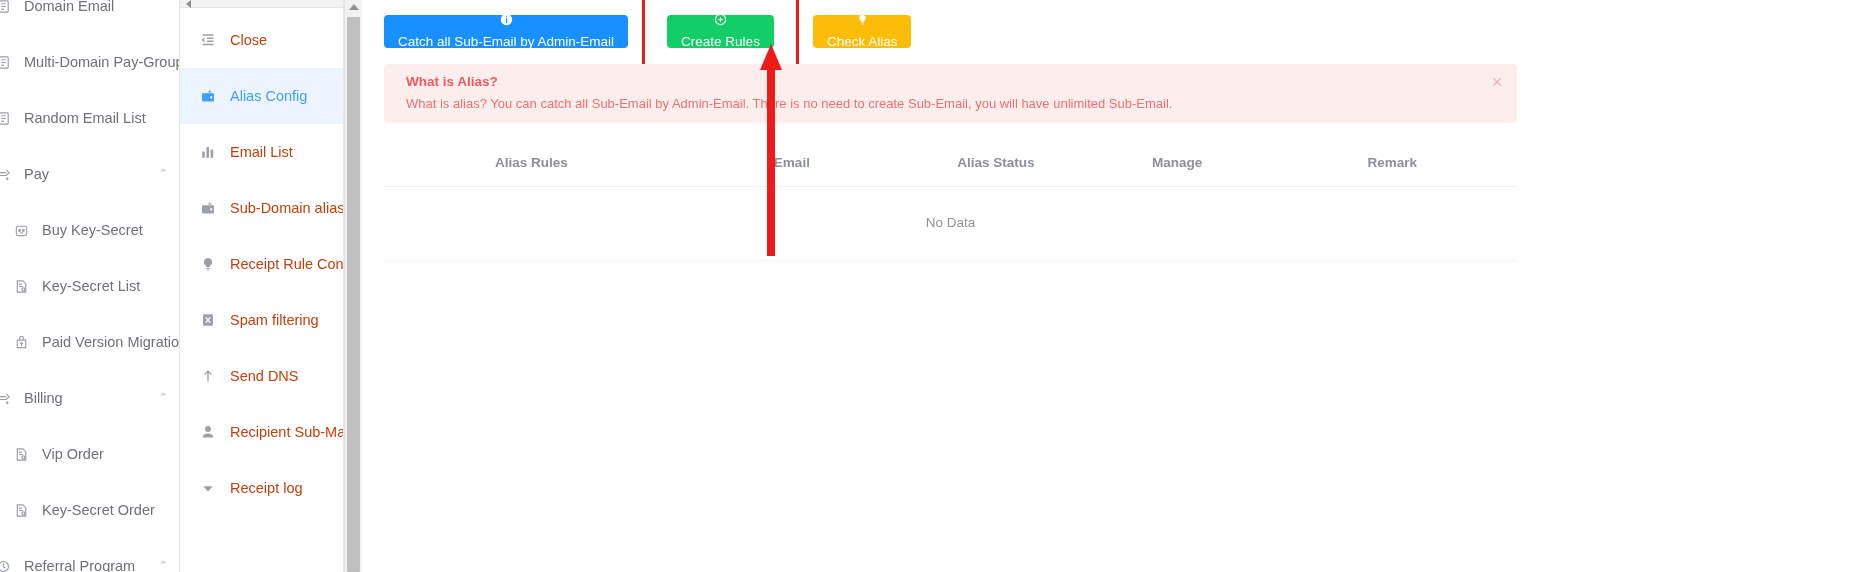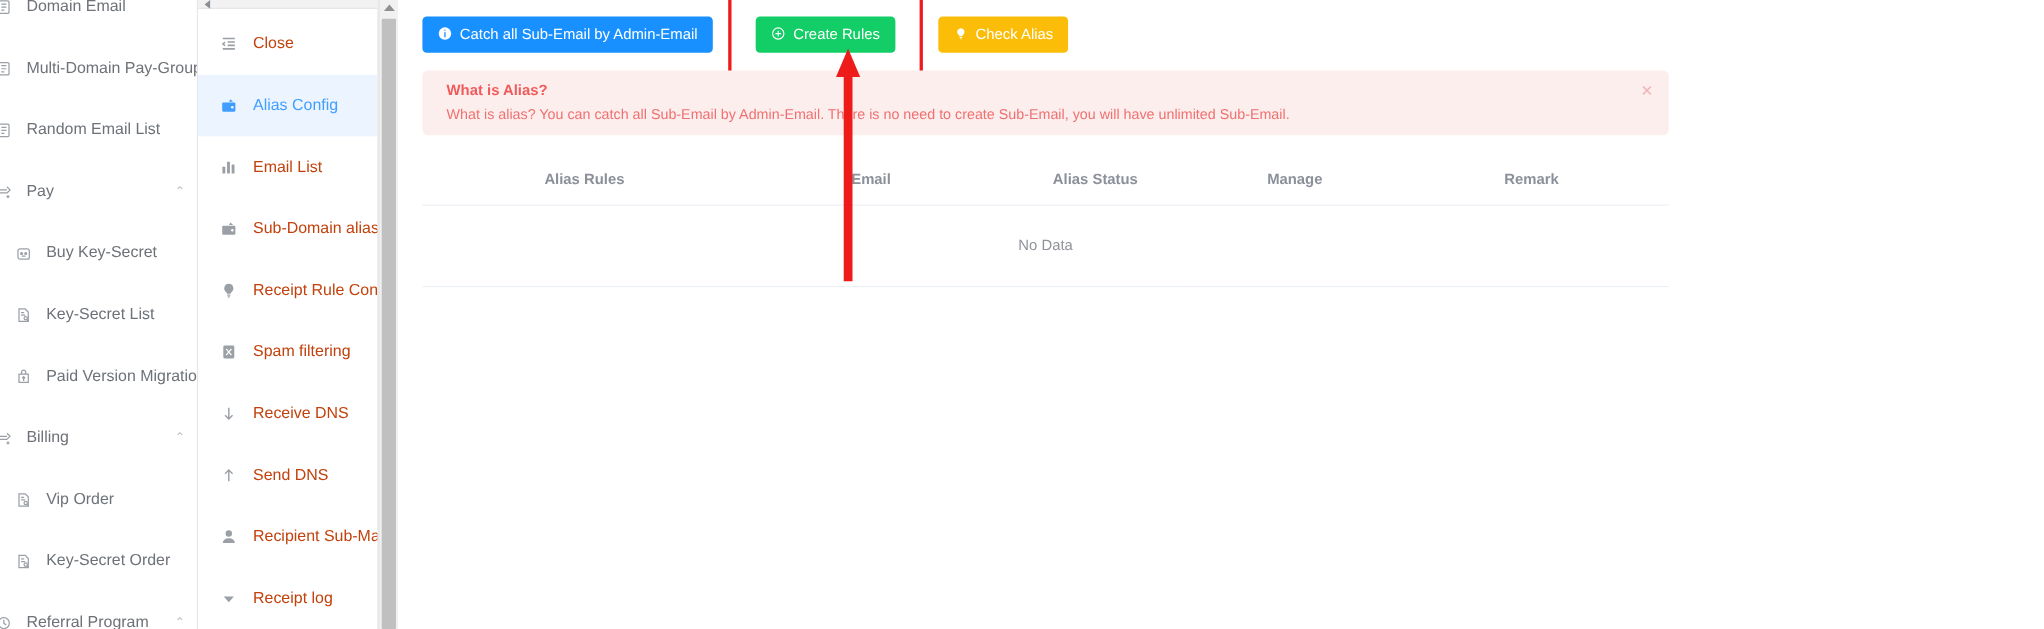--- a/index.html
+++ b/index.html
@@ -164,20 +164,21 @@
     height: 33px;
     padding: 0 14px;
     border: none;
     border-radius: 4px;
     font-size: 13.5px;
     font-family: "Liberation Sans", sans-serif;
     color: #ffffff;
     cursor: pointer;
     white-space: nowrap;
     line-height: 1;
+    flex-direction: column;
   }
   .btn .bico { font-size: 13px; line-height: 1; display: inline-block; }
   .btn-primary { background: #1890ff; }
   .btn-success { background: #13ce66; }
   .btn-warning { background: #fbbd08; }
 
   .highlight-box {
     position: relative;
     display: inline-flex;
     padding: 22px;
@@ -437,28 +438,20 @@
       <div class="isb-item">
         <span class="ico">
           <svg width="16" height="16" viewBox="0 0 16 16" fill="currentColor">
             <rect x="3" y="2.2" width="10" height="11.6" rx="1.2"></rect>
             <path d="M5.6 5.2l4.8 5.6M10.4 5.2l-4.8 5.6" stroke="#ffffff" stroke-width="1.2"></path>
           </svg>
         </span>
         <span>Spam filtering</span>
       </div>
 
-      <div class="isb-item">
-        <span class="ico">
-          <svg width="16" height="16" viewBox="0 0 16 16" fill="none" stroke="currentColor" stroke-width="1.3">
-            <path d="M8 2.6v10.2M4.6 9.6L8 13l3.4-3.4"></path>
-          </svg>
-        </span>
-        <span>Receive DNS</span>
-      </div>
 
       <div class="isb-item">
         <span class="ico">
           <svg width="16" height="16" viewBox="0 0 16 16" fill="none" stroke="currentColor" stroke-width="1.3">
             <path d="M8 13.4V3.2M4.6 6.6L8 3.2l3.4 3.4"></path>
           </svg>
         </span>
         <span>Send DNS</span>
       </div>
 

